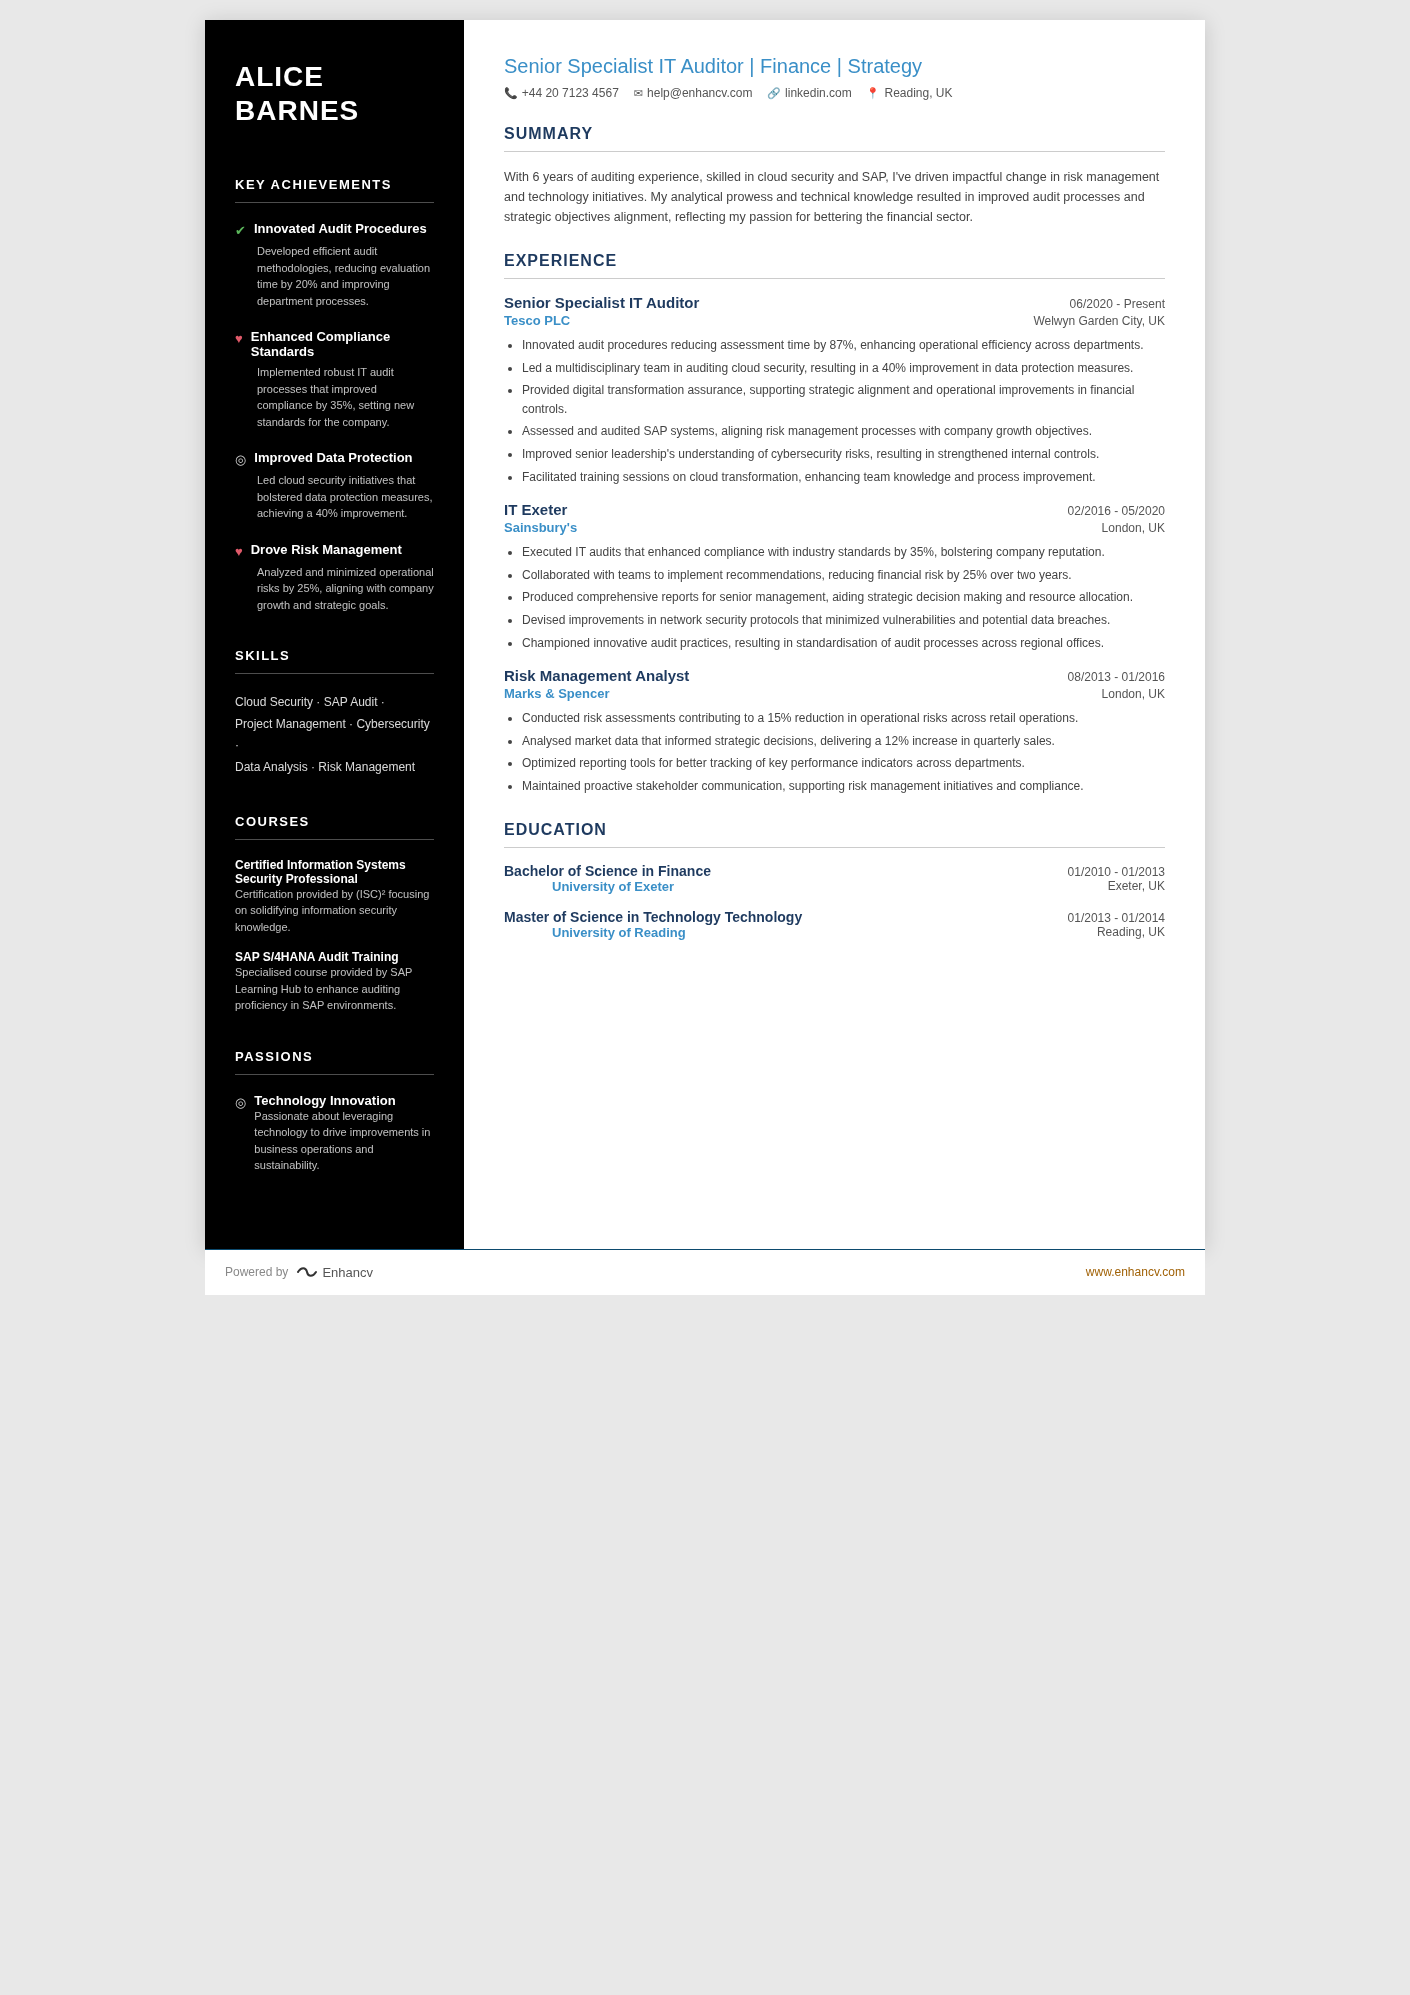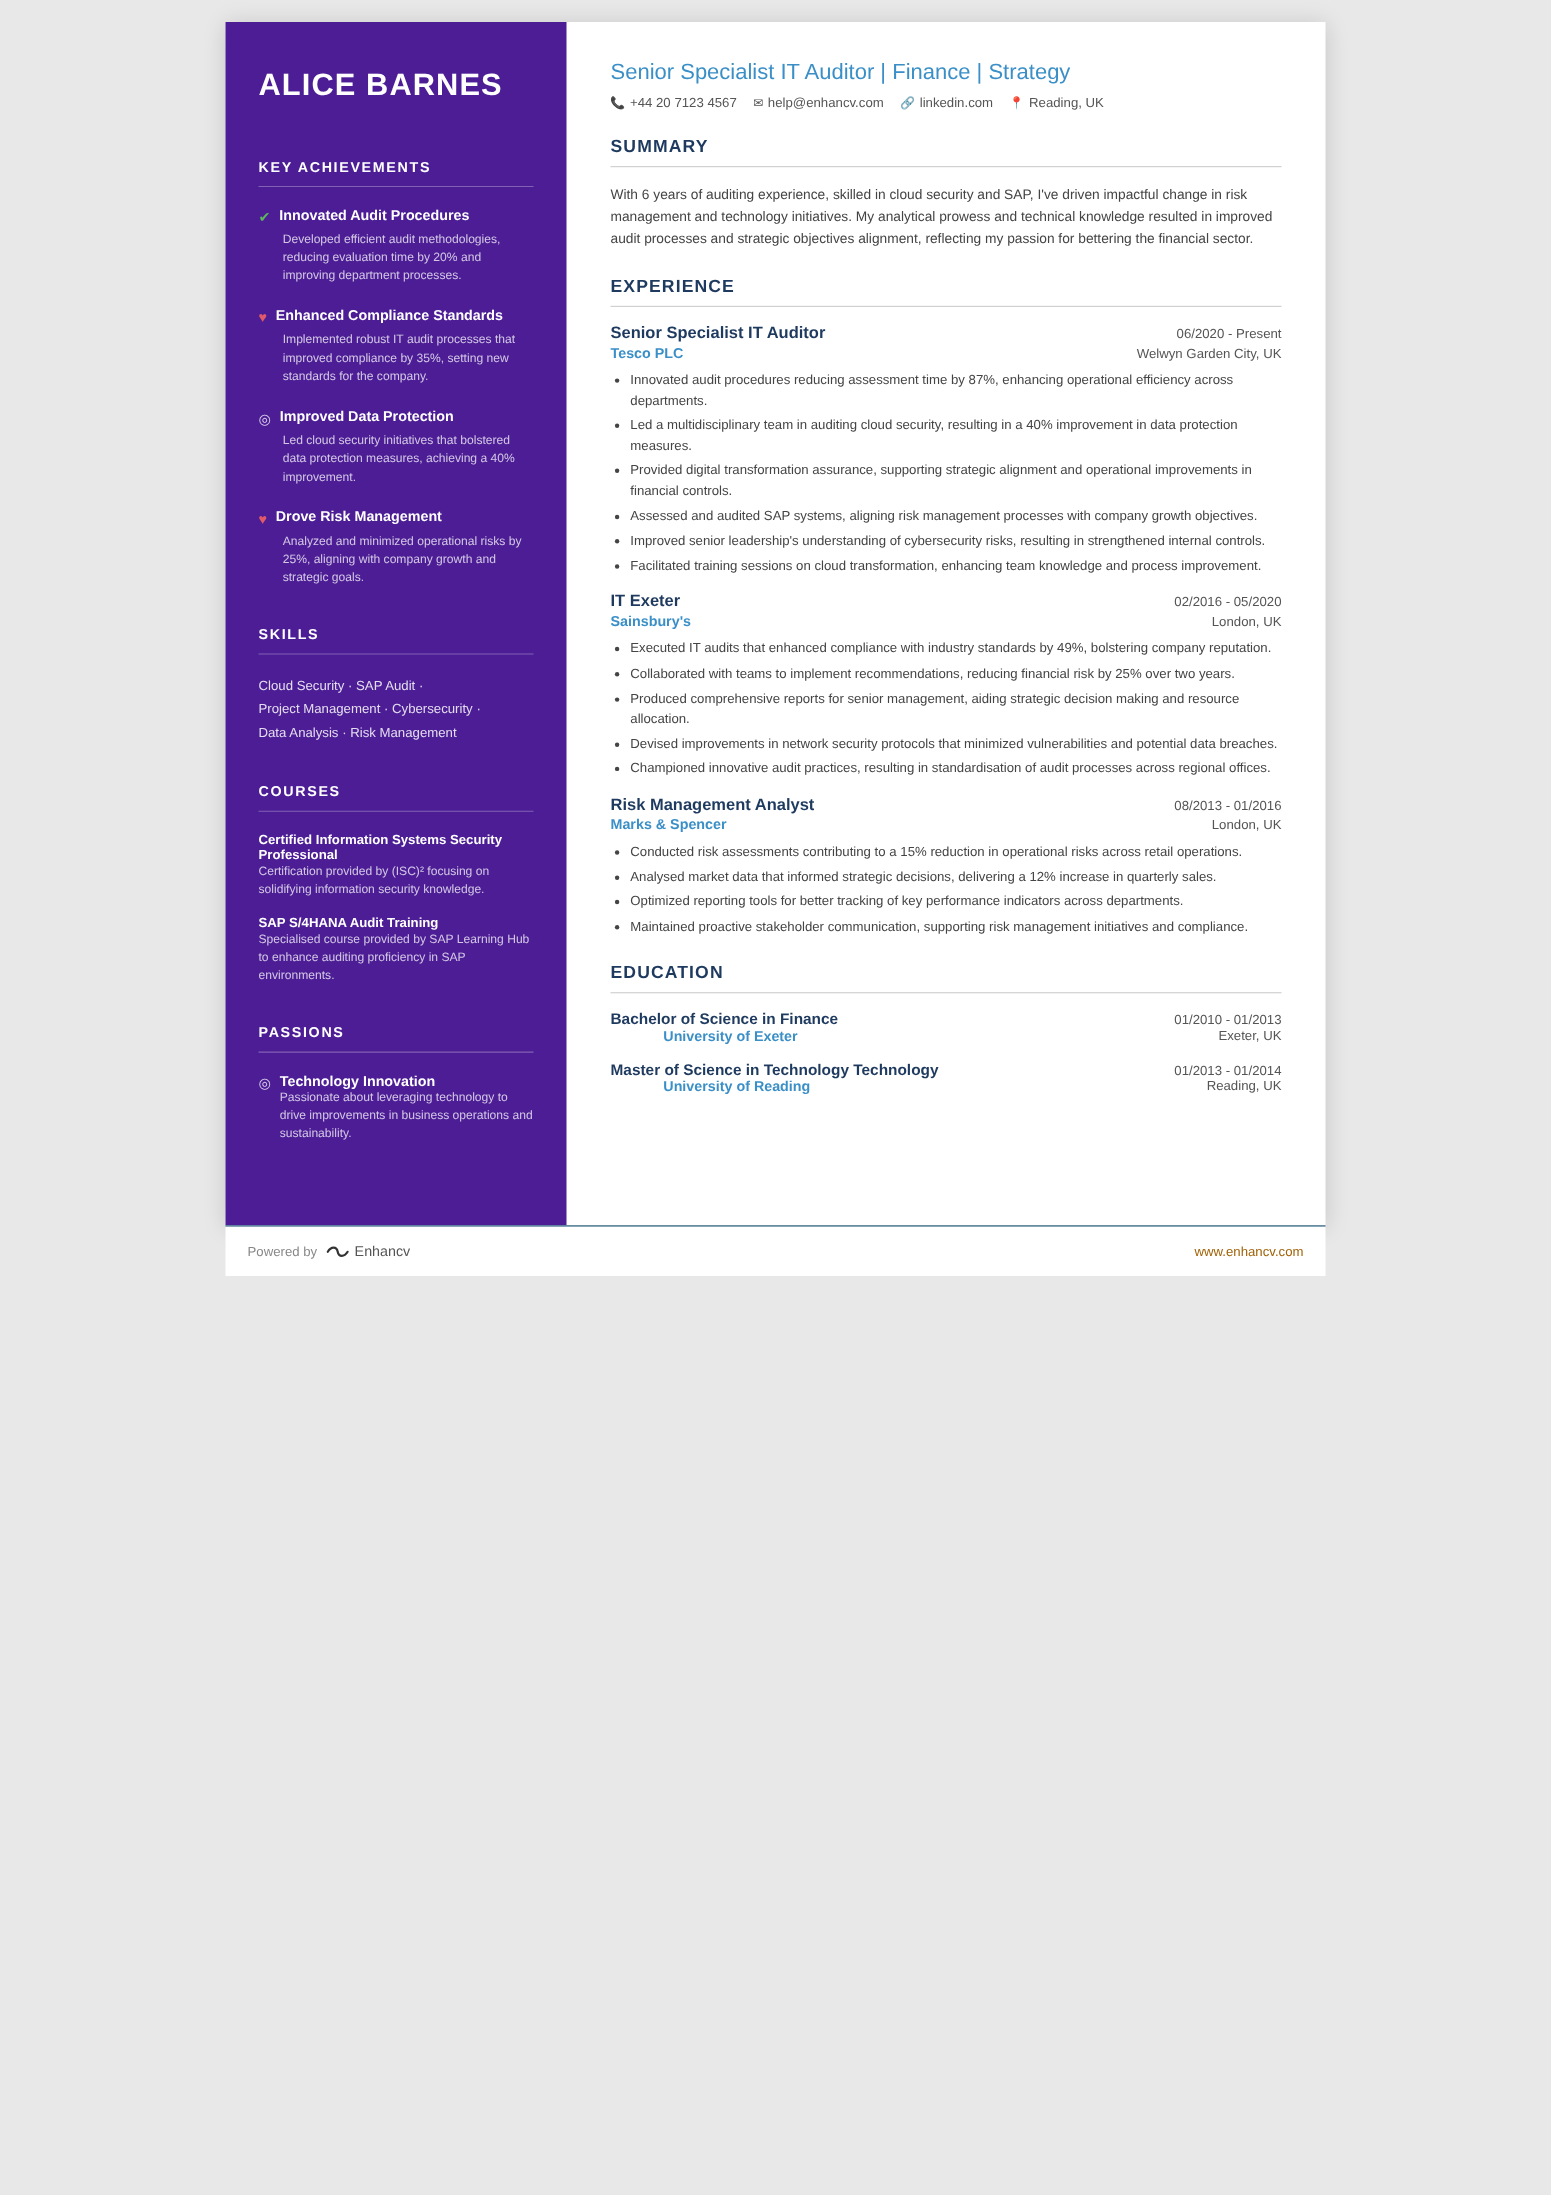--- a/index.html
+++ b/index.html
@@ -13,22 +13,22 @@
       padding: 20px;
     }
     .resume-wrapper {
       width: 1000px;
       background: white;
       display: flex;
       box-shadow: 0 2px 20px rgba(0,0,0,0.15);
     }
     
     .sidebar {
-      width: 310px;
-      background: #4c1d95;
+      width: 259px;
+      background: #000000;
       color: white;
       padding: 40px 30px;
       flex-shrink: 0;
     }
     .sidebar-name {
       font-size: 28px;
       font-weight: 700;
       letter-spacing: 1px;
       color: white;
       margin-bottom: 50px;
@@ -407,21 +407,21 @@
         <div>
           <div class="exp-header">
             <span class="exp-job-title">IT Exeter</span>
             <span class="exp-dates">02/2016 - 05/2020</span>
           </div>
           <div class="exp-company-row">
             <span class="exp-company">Sainsbury's</span>
             <span class="exp-location">London, UK</span>
           </div>
           <ul class="exp-bullets">
-            <li>Executed IT audits that enhanced compliance with industry standards by 49%, bolstering company reputation.</li>
+            <li>Executed IT audits that enhanced compliance with industry standards by 35%, bolstering company reputation.</li>
             <li>Collaborated with teams to implement recommendations, reducing financial risk by 25% over two years.</li>
             <li>Produced comprehensive reports for senior management, aiding strategic decision making and resource allocation.</li>
             <li>Devised improvements in network security protocols that minimized vulnerabilities and potential data breaches.</li>
             <li>Championed innovative audit practices, resulting in standardisation of audit processes across regional offices.</li>
           </ul>
         </div>
 
         <div>
           <div class="exp-header">
             <span class="exp-job-title">Risk Management Analyst</span>

